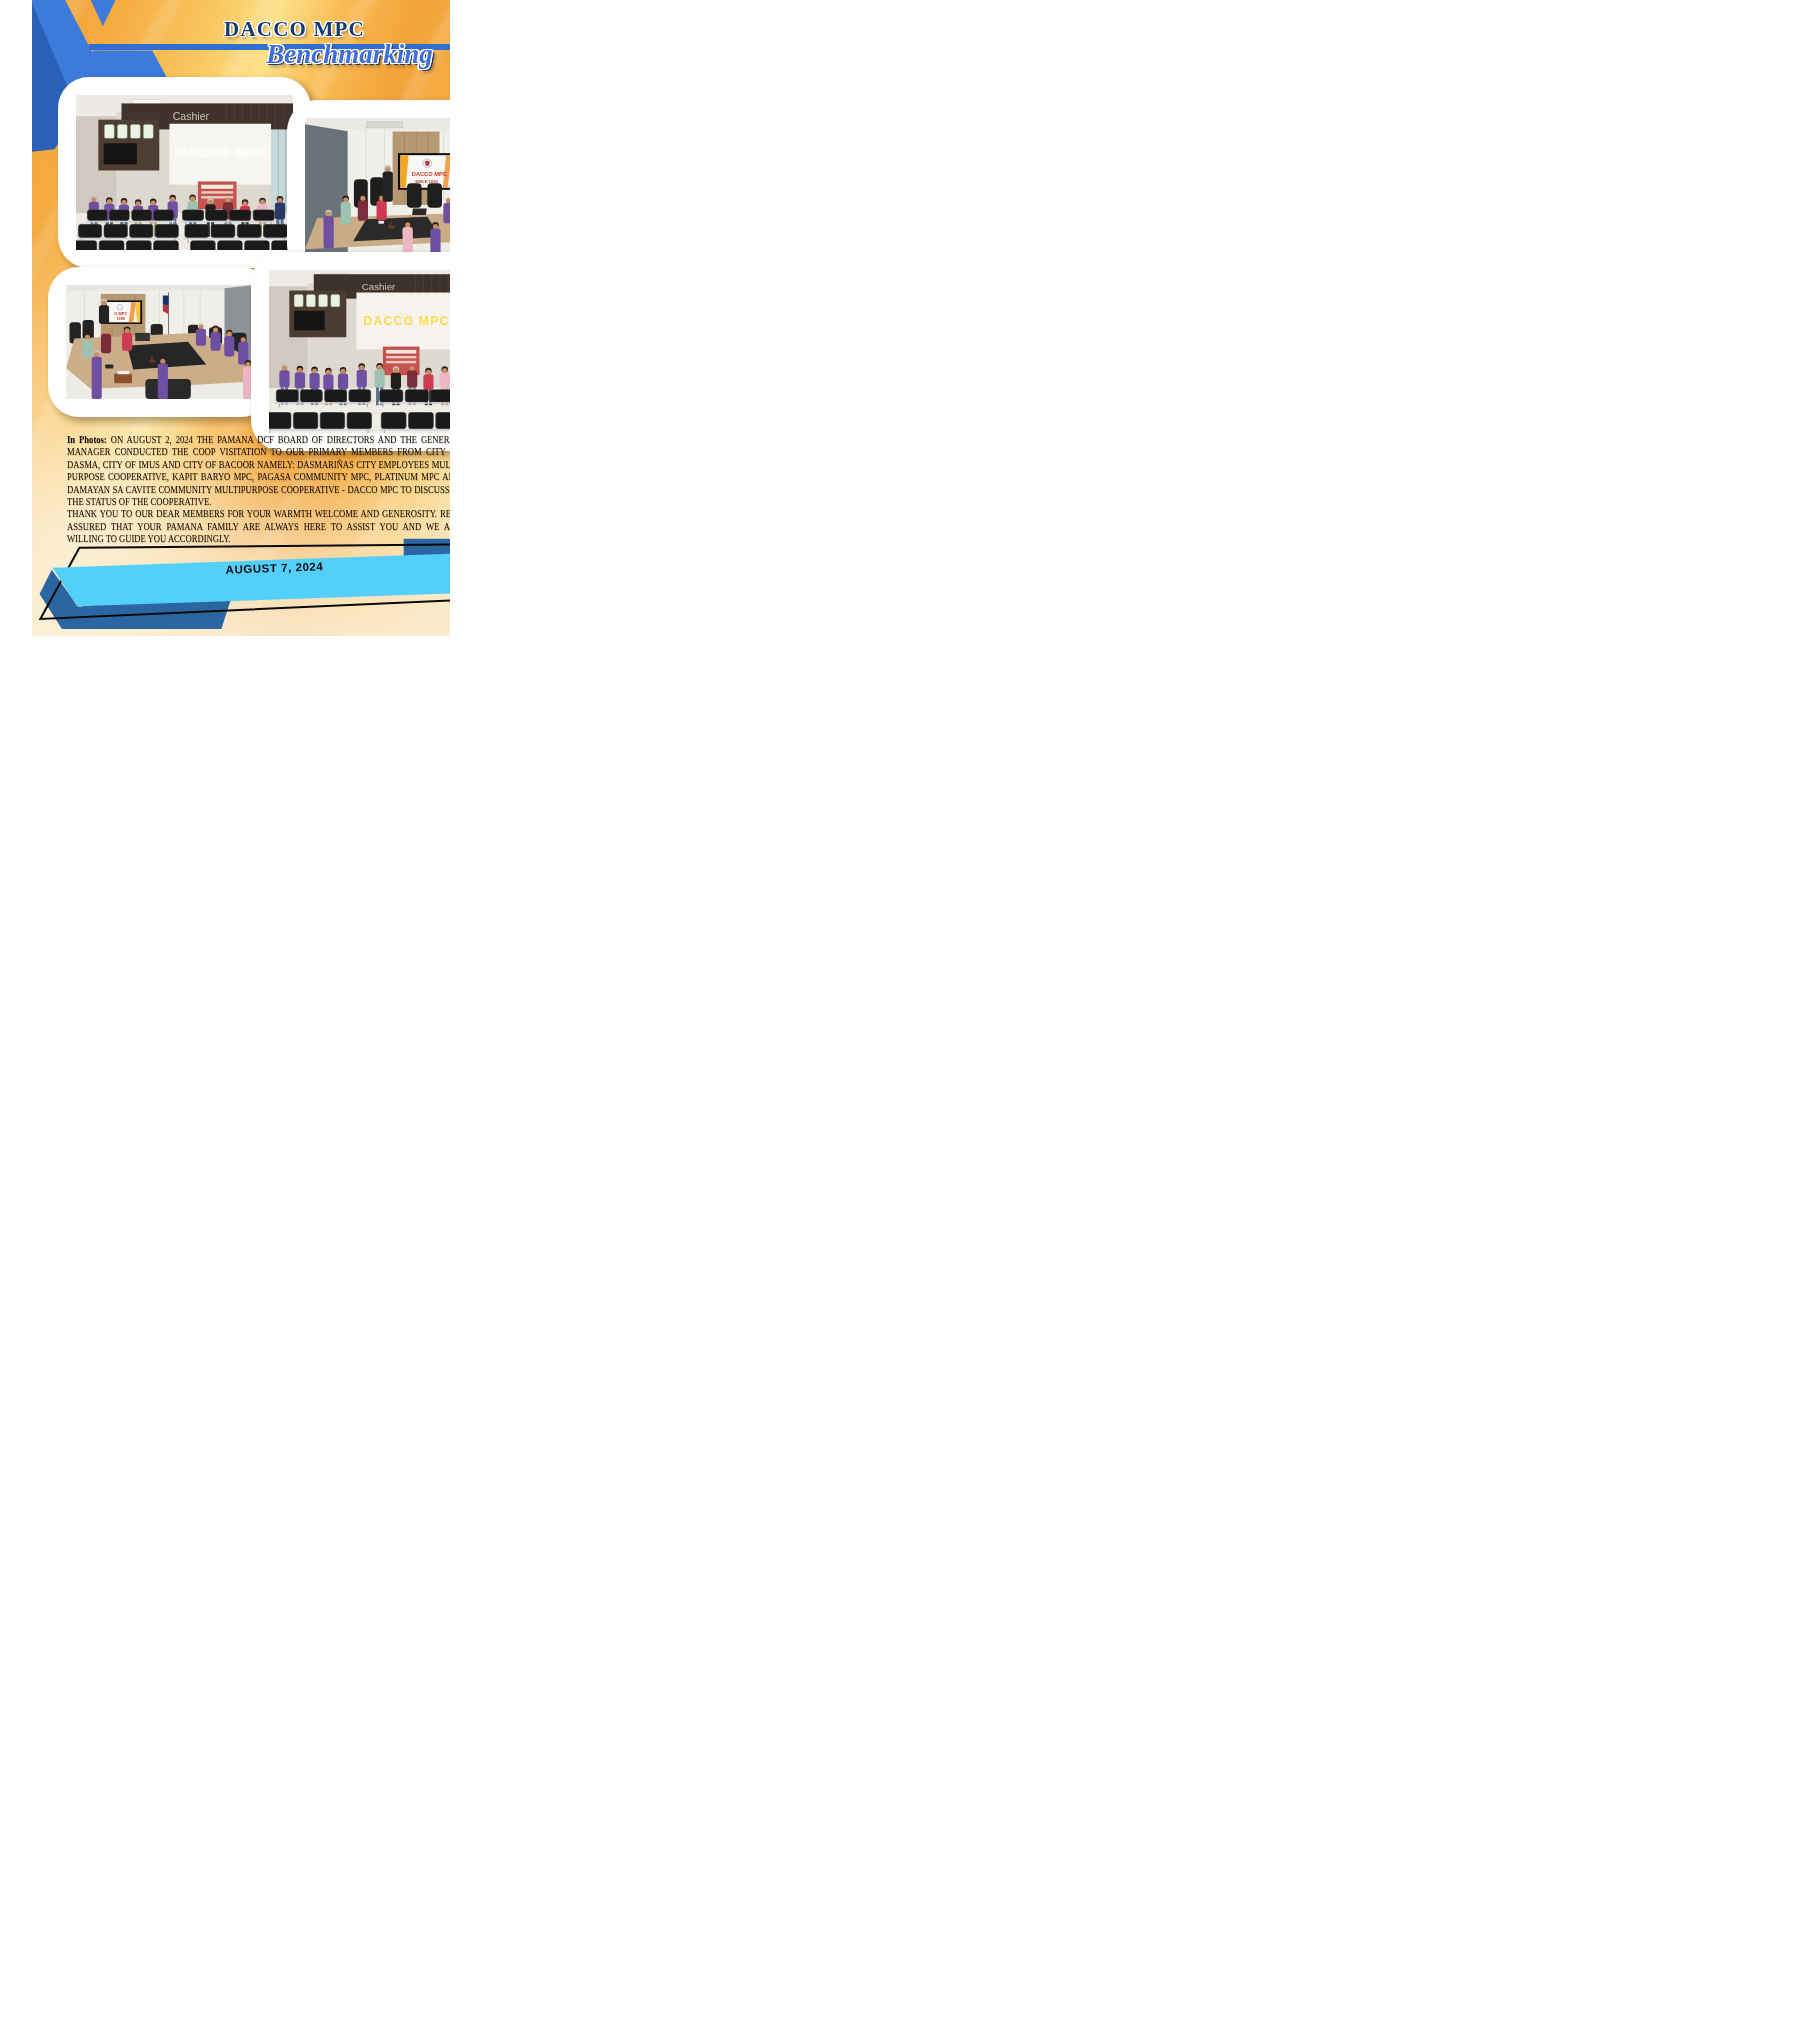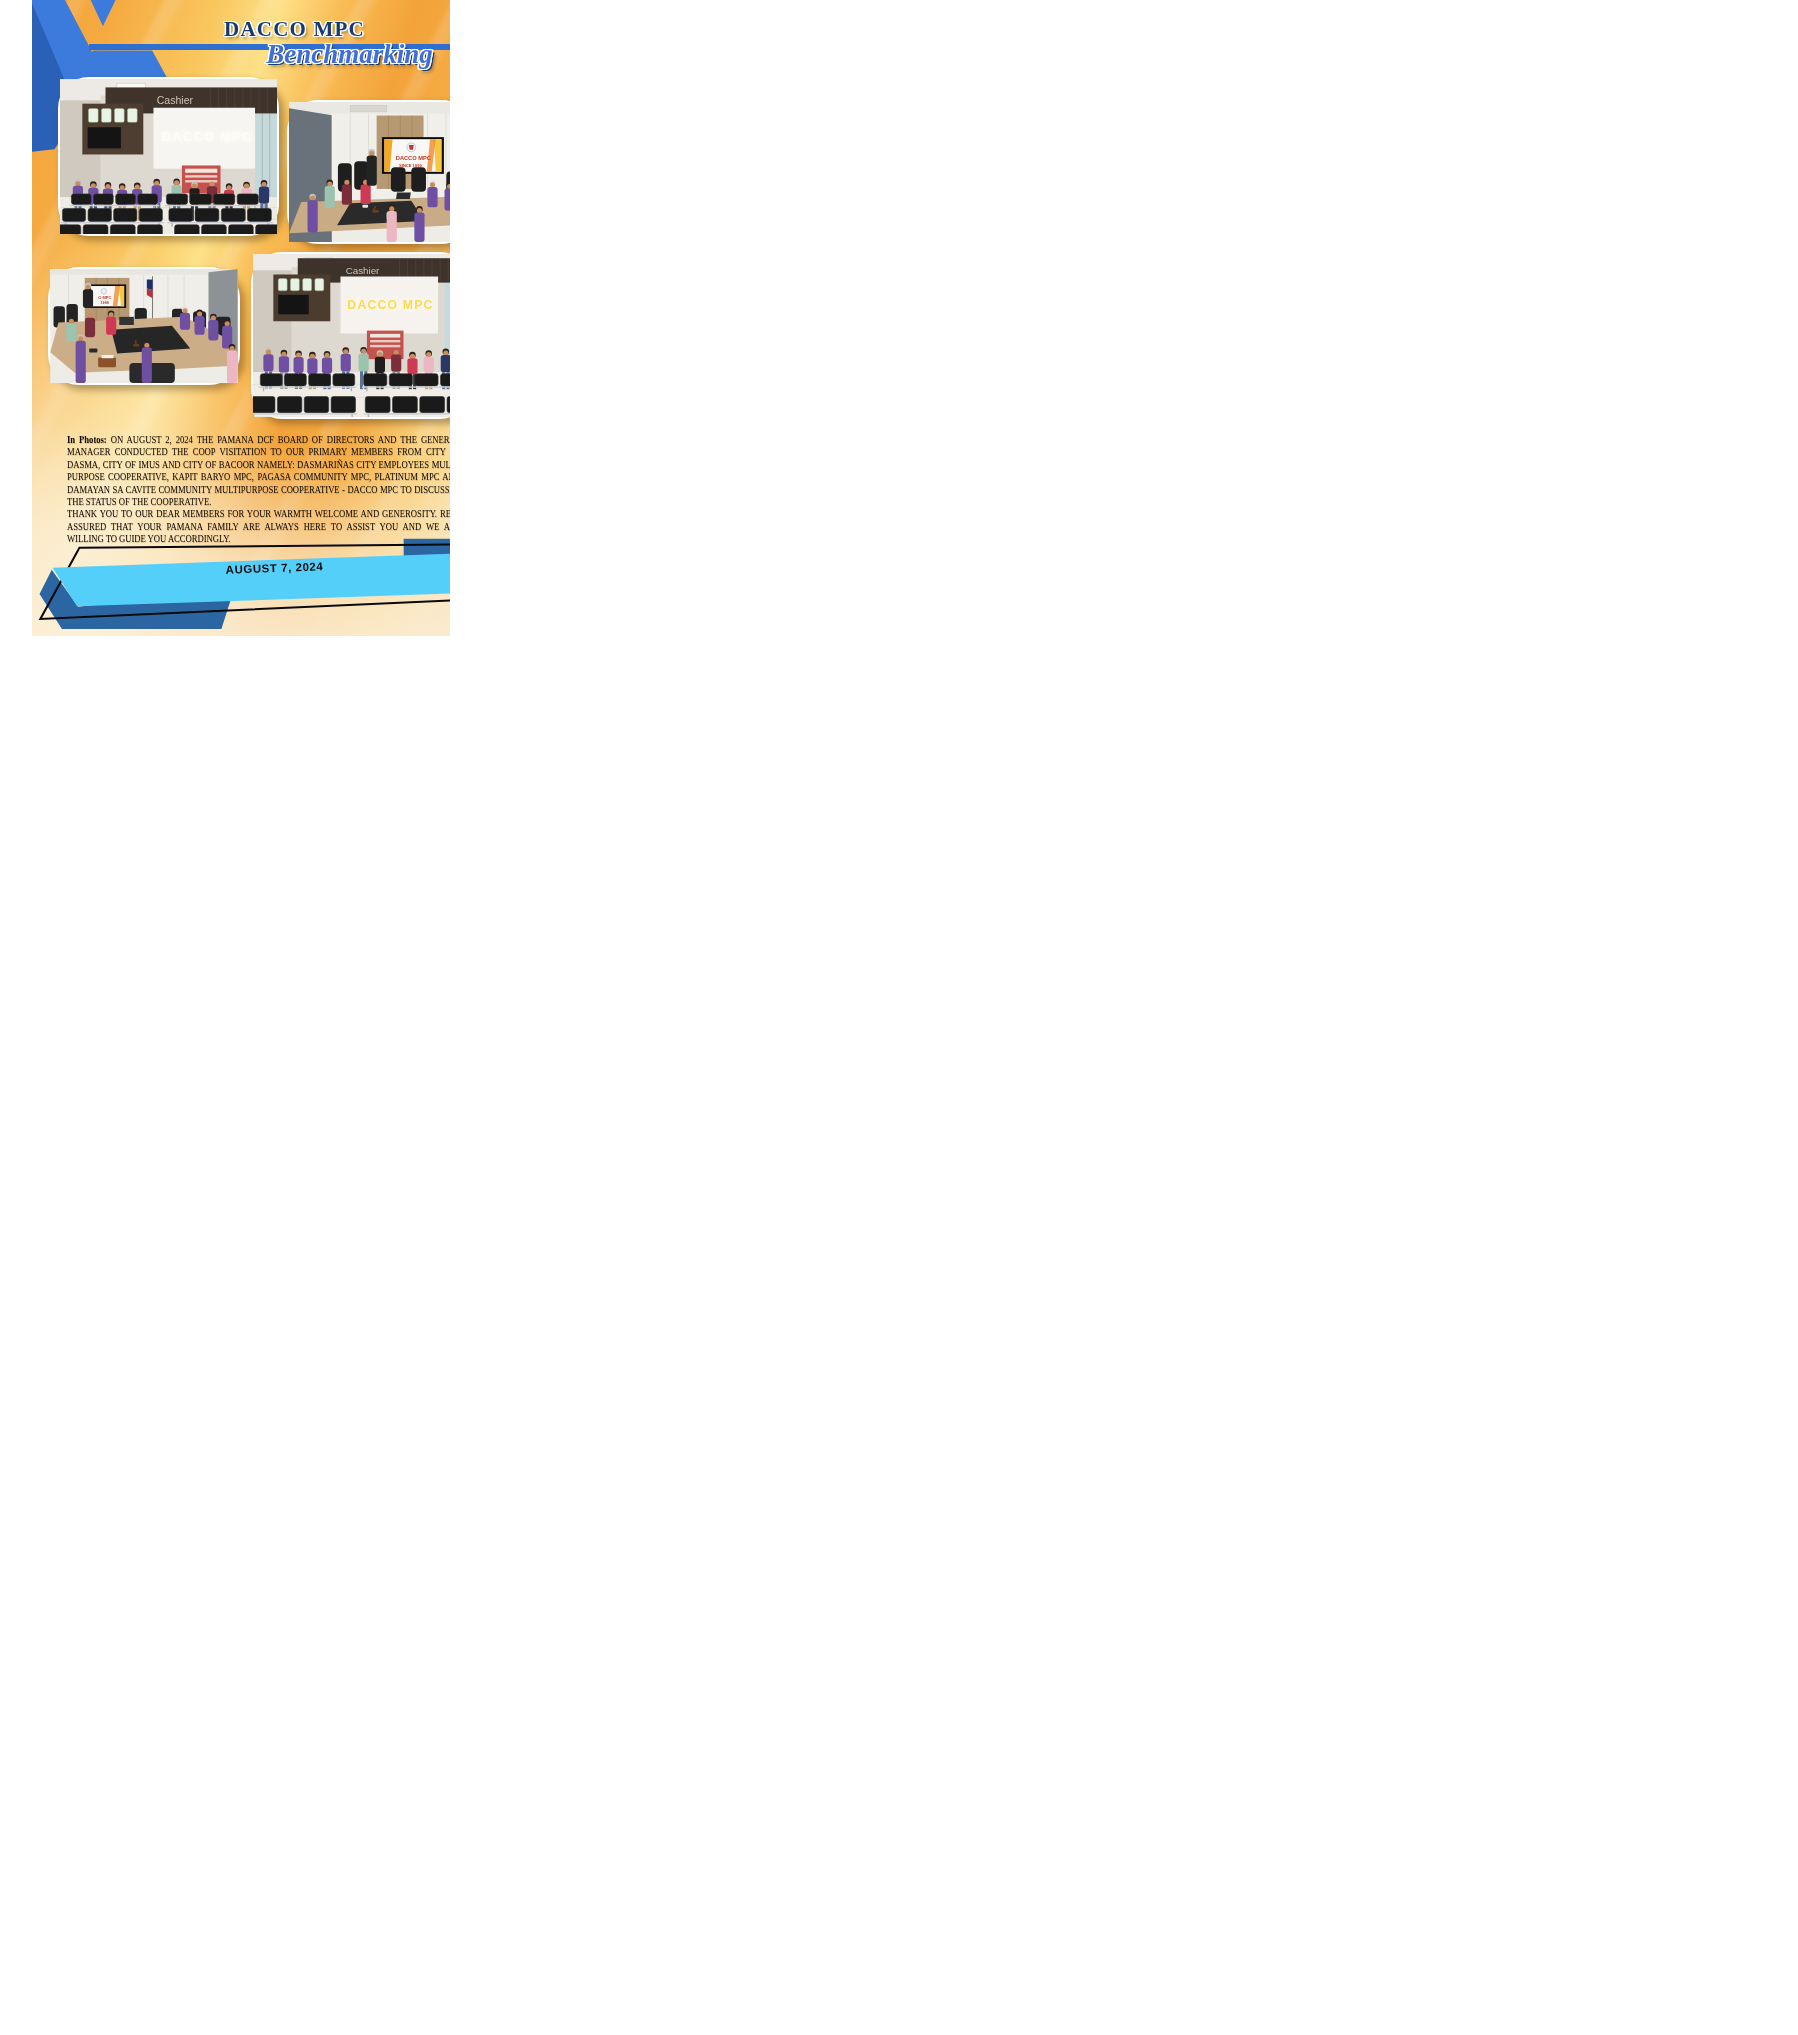--- a/index.html
+++ b/index.html
@@ -20,21 +20,21 @@
       font-family:"Liberation Serif",serif;font-weight:bold;font-size:21px;line-height:1.05;
       letter-spacing:1.2px;color:var(--title_navy);
       text-shadow:-1.2px -1.2px 0 #fff,1.2px -1.2px 0 #fff,-1.2px 1.2px 0 #fff,1.2px 1.2px 0 #fff,
                   -1.2px 0 0 #fff,1.2px 0 0 #fff,0 -1.2px 0 #fff,0 1.2px 0 #fff,2.4px 2.8px 2.8px rgba(80,60,20,.45);}
   .subtitle{position:absolute;left:220px;top:40px;width:195px;margin:0;text-align:center;
       font-family:"Liberation Serif",serif;font-weight:bold;font-style:italic;font-size:27px;line-height:1.05;
       color:var(--subtitle_blue);
       text-shadow:-1.2px -1.2px 0 #fff,1.2px -1.2px 0 #fff,-1.2px 1.2px 0 #fff,1.2px 1.2px 0 #fff,
                   -1.2px 0 0 #fff,1.2px 0 0 #fff,0 -1.2px 0 #fff,0 1.2px 0 #fff,
                   2.4px 2.4px 0 var(--title_navy),3.7px 3.7px 3.3px rgba(60,40,10,.4);}
-  .photo{position:absolute;background:#fff;padding:2px;box-shadow:4.1px 4.9px 7.3px rgba(70,45,10,.38);border-radius:31px;}
+  .photo{position:absolute;background:#fff;padding:18px;box-shadow:4.1px 4.9px 7.3px rgba(70,45,10,.38);border-radius:31px;}
   .photo svg{display:block;}
   #photo1{left:26px;top:77px;}
   #photo2{left:255px;top:100px;}
   #photo3{left:16px;top:267px;}
   #photo4{left:219px;top:252px;}
   .body-text{position:absolute;left:35px;top:433px;width:505px;
       transform:scaleX(0.78);transform-origin:left top;
       font-family:"Liberation Serif",serif;font-size:11px;line-height:12.4px;color:#0E0A05;
       text-align:justify;text-shadow:0.6px 0.6px 0 rgba(130,85,30,.30);}
   .body-text p{margin:0;}

